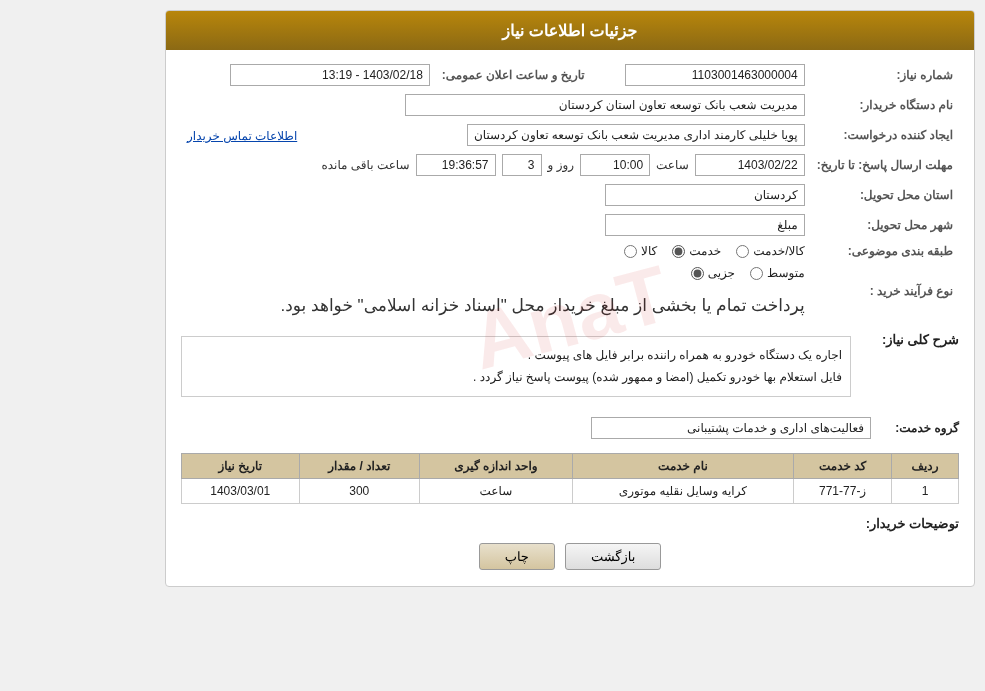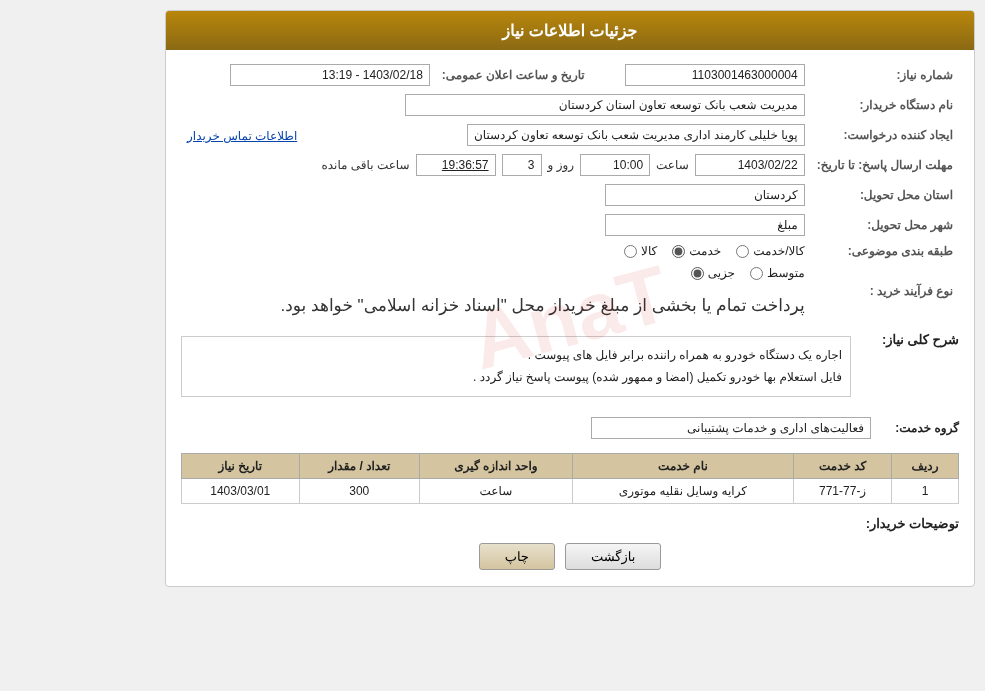--- a/index.html
+++ b/index.html
@@ -245,21 +245,21 @@
 
         <tr>
           <td class="label-cell">مهلت ارسال پاسخ: تا تاریخ:</td>
           <td class="value-cell" colspan="3">
             <div class="date-row">
               <div class="input-box" style="min-width:110px;">1403/02/22</div>
               <span class="inline-label">ساعت</span>
               <div class="input-box" style="min-width:70px;">10:00</div>
               <span class="inline-label">روز و</span>
               <div class="input-box" style="min-width:40px;">3</div>
-              <div class="input-box" style="min-width:80px;text-decoration:underline;">19:36:57</div>
+              <div class="input-box" style="min-width:80px;">19:36:57</div>
               <span class="inline-label">ساعت باقی مانده</span>
             </div>
           </td>
         </tr>
 
         <tr>
           <td class="label-cell">استان محل تحویل:</td>
           <td class="value-cell" colspan="3">
             <div class="input-box" style="min-width:200px;">کردستان</div>
           </td>

